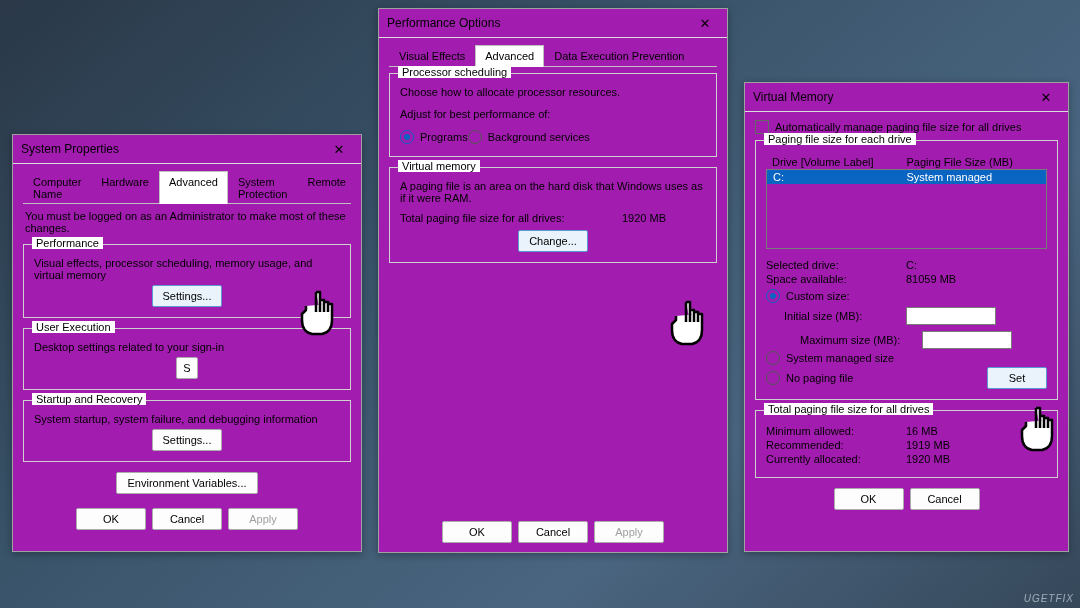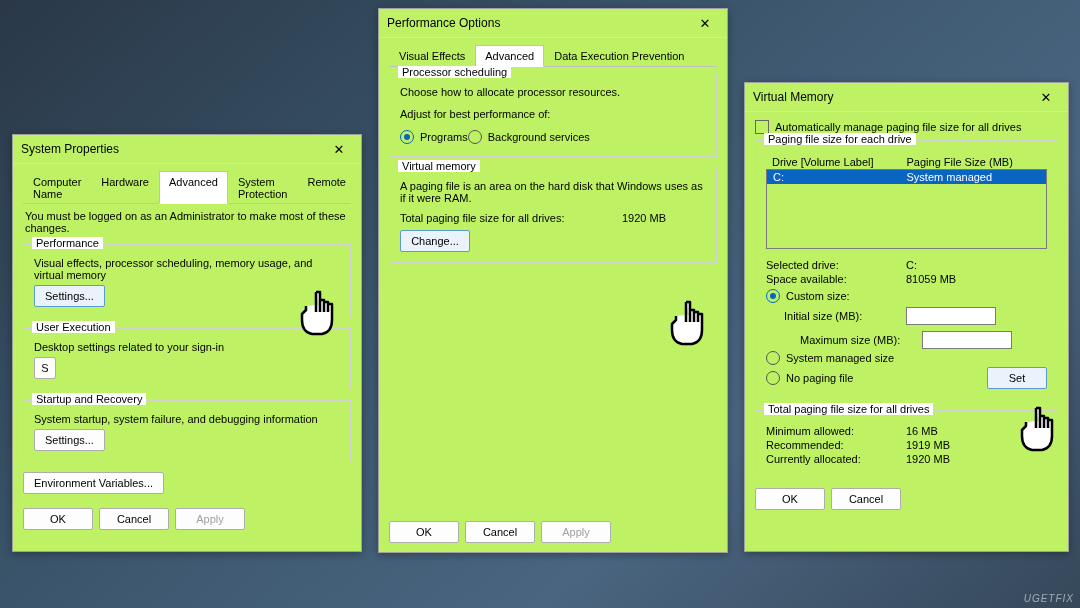--- a/index.html
+++ b/index.html
@@ -6,21 +6,21 @@
     margin: 0; padding: 0;
     width: 1080px; height: 608px;
     font-family: "Segoe UI", Tahoma, sans-serif;
     font-size: 11px;
     background: linear-gradient(140deg, #2a3848 0%, #3a556b 40%, #4a6580 70%, #36485a 100%);
     overflow: hidden;
     position: relative;
   }
   .dialog {
     position: absolute;
-    background: #bef264;
+    background: #a21caf;
     border: 1px solid #a0a0a0;
     box-shadow: 0 2px 8px rgba(0,0,0,0.3);
     box-sizing: border-box;
   }
   .titlebar {
     height: 28px;
     display: flex;
     align-items: center;
     justify-content: space-between;
     padding: 0 4px 0 8px;
@@ -71,21 +71,21 @@
     font-size:11px;
     border:1px solid #adadad;
     background:#fdfdfd;
     border-radius:2px;
     display:inline-flex;
     align-items:center;
     justify-content:center;
   }
   .btn.accent { border-color:#5a9bd4; background:#eaf3fb; }
   .btn.disabled { color:#a0a0a0; }
-  .btn-row { display:flex; justify-content:flex-start; gap:6px; margin-top:4px; }
+  .btn-row { display:flex; justify-content:center; gap:6px; margin-top:4px; }
   .row { display:flex; align-items:center; gap:12px; }
   .radio { display:flex; align-items:center; gap:6px; margin:2px 0; }
   .radio-dot {
     width:12px;height:12px;border:1px solid #555;border-radius:50%;
     display:inline-flex;align-items:center;justify-content:center;flex:0 0 auto;
   }
   .radio.selected-blue .radio-dot{ border-color:#0a64c2;}
   .radio.selected-blue .radio-dot::after{ content:""; width:6px;height:6px;border-radius:50%;background:#0a64c2;}
   .chk { display:flex; align-items:center; gap:6px; }
   .chk-box { width:12px;height:12px;border:1px solid #666;flex:0 0 auto;}

